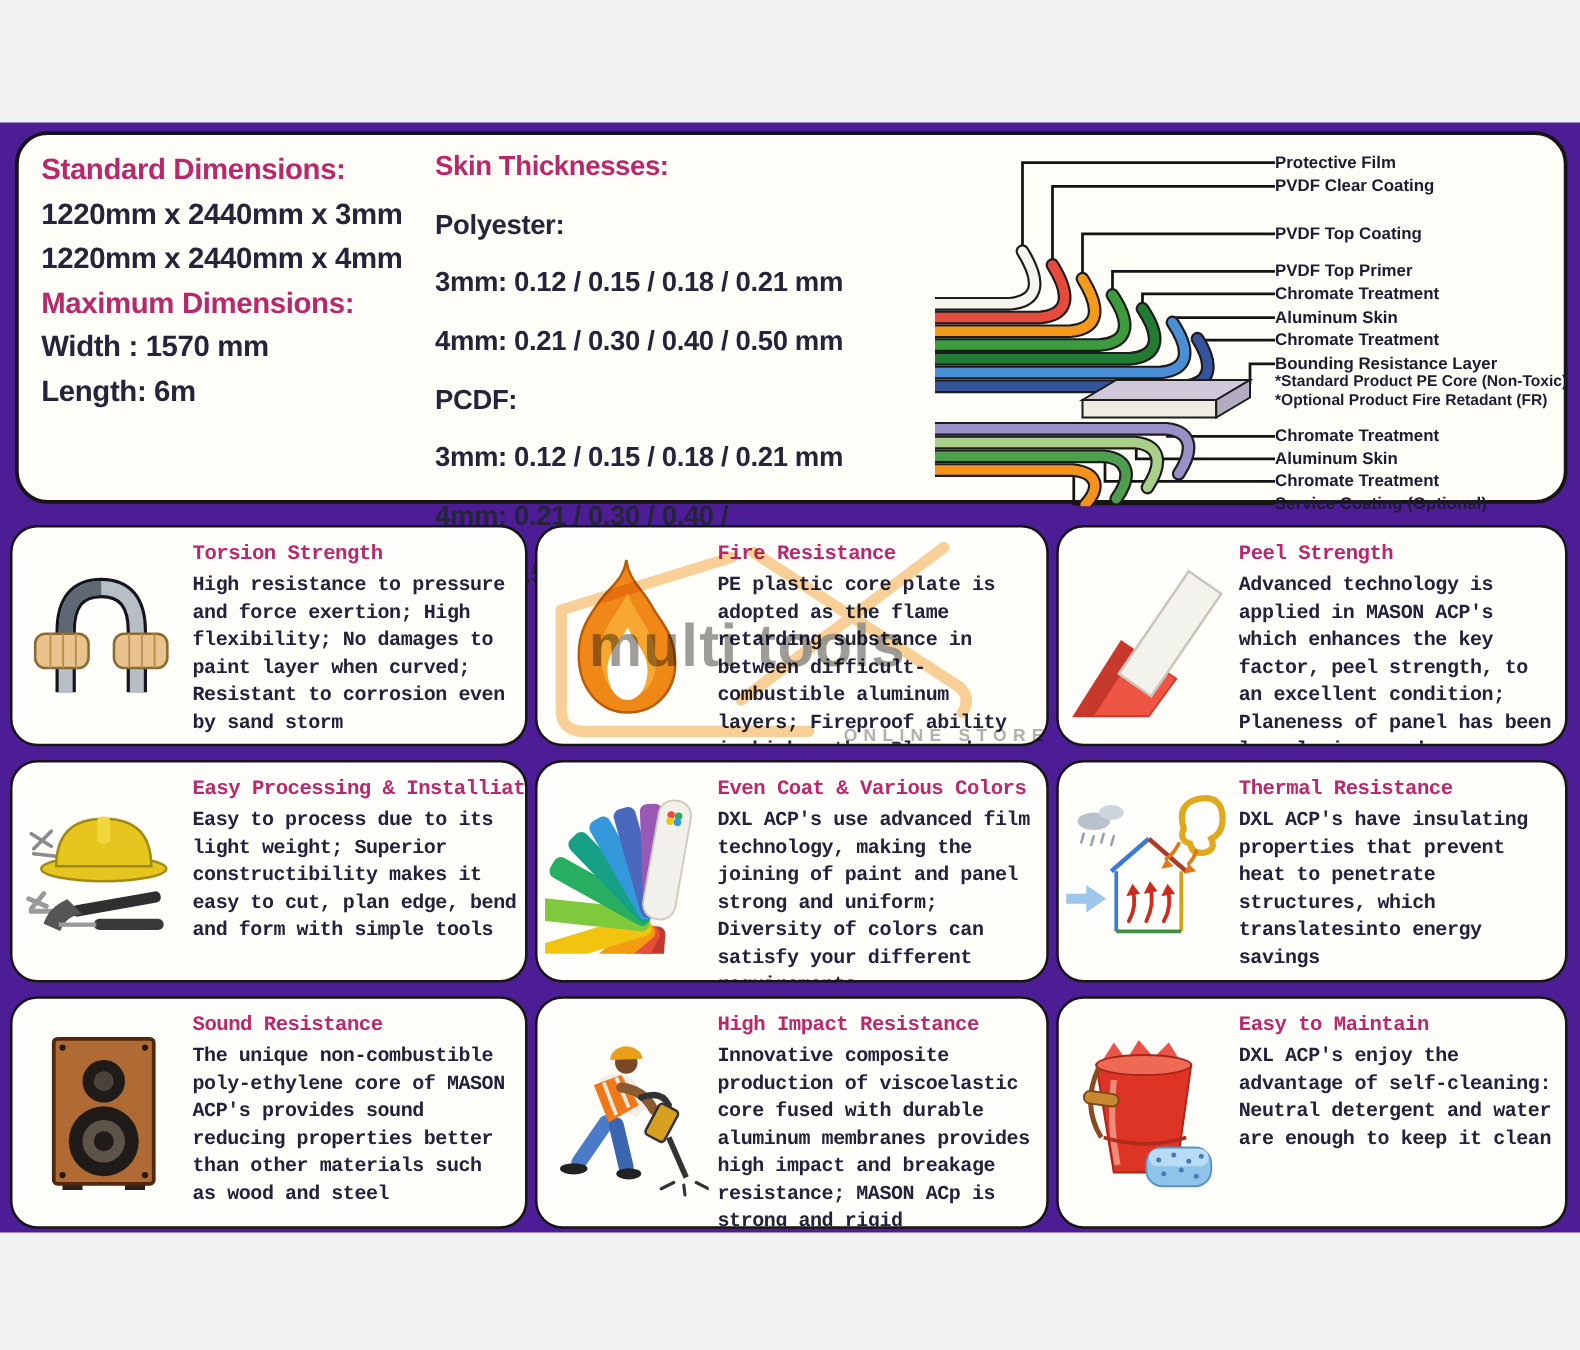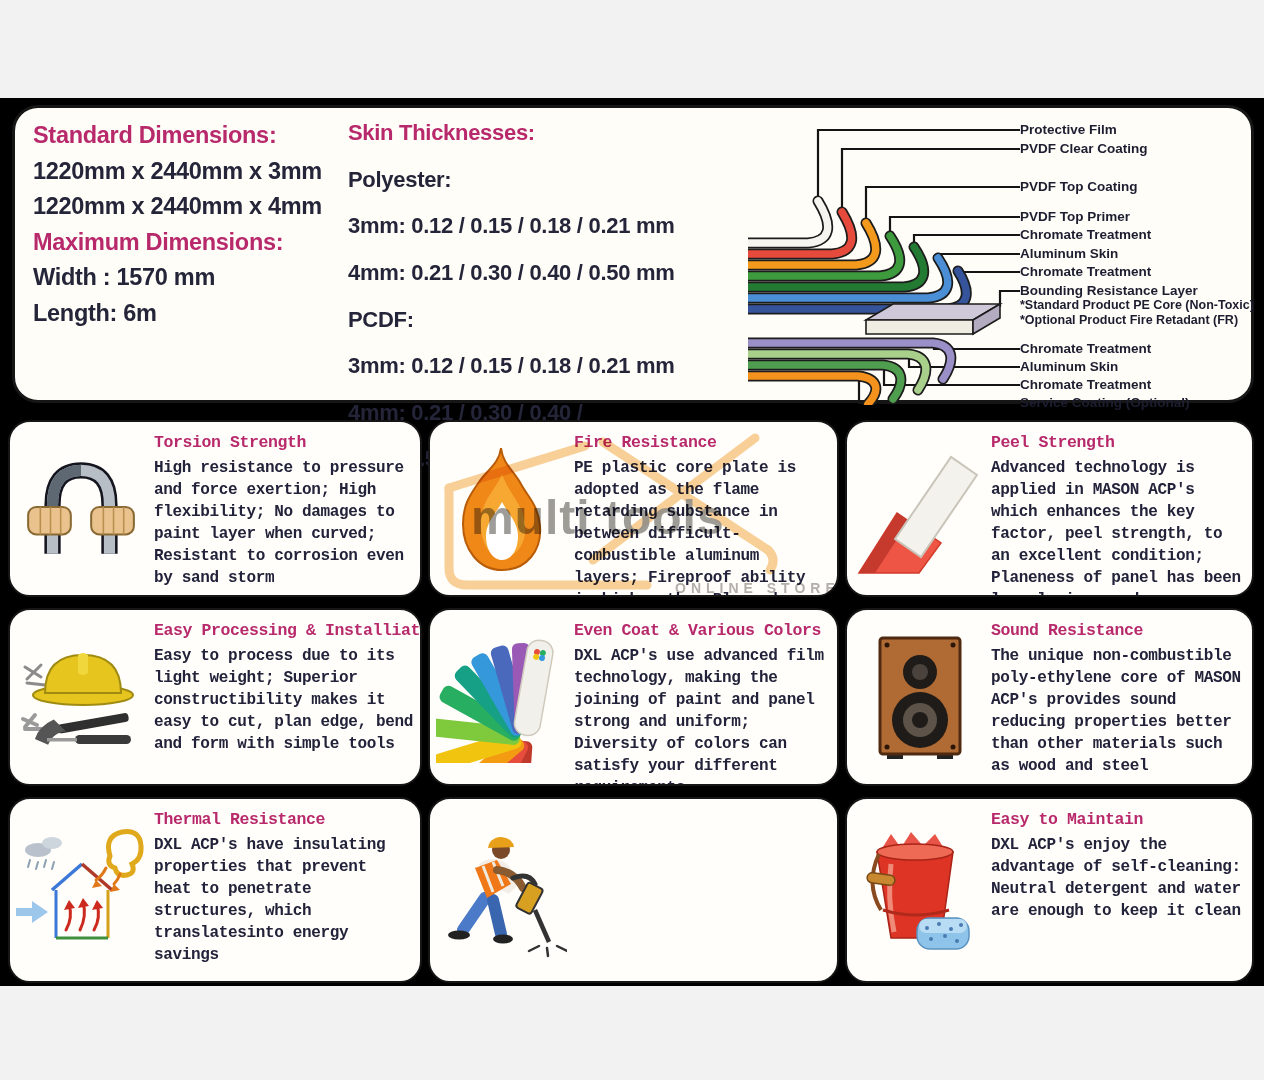--- a/index.html
+++ b/index.html
@@ -1,21 +1,21 @@
 <!DOCTYPE html>
 <html><head>
 <meta charset="utf-8">
 <style>
   html,body{margin:0;padding:0;}
   body{
     width:1264px;height:1080px;position:relative;overflow:hidden;
     background:#f2f2f2;
     font-family:"Liberation Sans",sans-serif;
   }
-  .scan{position:absolute;left:0;top:98px;width:1264px;height:888px;background:#000000;}
+  .scan{position:absolute;left:0;top:98px;width:1264px;height:888px;background:#4c1d95;}
 
   
   .spec-box{position:absolute;left:12px;top:7px;width:1236px;height:292px;
     background:#fffdf8;border:3px solid #161616;border-radius:26px;}
   .spec-col{position:absolute;display:flex;flex-direction:column;}
   .spec-col1{left:18px;top:10px;}
   .spec-col1 .line{height:35.5px;display:flex;align-items:center;}
   .spec-col2{left:333px;top:8px;gap:12px;}
   .spec-col2 .line{height:34.6px;display:flex;align-items:center;}
   .line{font-weight:bold;letter-spacing:-0.3px;white-space:nowrap;}
@@ -241,20 +241,59 @@
         </svg>
       </div>
       <div class="card-main">
         <h3 class="card-title">Even Coat &amp; Various Colors</h3>
         <p class="card-text">DXL ACP's use advanced film technology, making the joining of paint and panel strong and uniform; Diversity of colors can satisfy your different requirements</p>
       </div>
     </div>
 
     <div class="card">
       <div class="card-icon">
+        <svg width="134" height="132" viewBox="0 0 134 132">
+          <ellipse cx="24" cy="26" rx="13" ry="7" fill="#b9c2cc"></ellipse>
+          <ellipse cx="38" cy="19" rx="10" ry="6" fill="#cdd5dd"></ellipse>
+          <path d="M16 36 l-2 7 M24 38 l-2 7 M32 36 l-2 7 M40 38 l-2 7" stroke="#8ba0b0" stroke-width="2" stroke-linecap="round"></path>
+          <path d="M2 84 h16 v-7 l16 11 -16 11 v-7 h-16 z" fill="#9cc6ea"></path>
+          <path d="M38 66 L68 40" stroke="#3b78d8" stroke-width="3.5" fill="none"></path>
+          <path d="M68 40 L98 66" stroke="#b03a2a" stroke-width="3.5" fill="none"></path>
+          <path d="M42 66 V114" stroke="#3b78d8" stroke-width="3"></path>
+          <path d="M94 66 V114" stroke="#d4a017" stroke-width="3"></path>
+          <path d="M42 114 H94" stroke="#3f8f3f" stroke-width="3"></path>
+          <g stroke="#cc2a1e" stroke-width="3" fill="none" stroke-linecap="round">
+            <path d="M52 106 q7 -12 3 -26"></path>
+              <path d="M66 106 q7 -14 3 -28"></path>
+              <path d="M80 106 q7 -12 3 -26"></path>
+          </g>
+          <g fill="#cc2a1e">
+            <polygon points="55,76 50,86 61,84"></polygon>
+              <polygon points="69,74 64,84 75,82"></polygon>
+              <polygon points="83,76 78,86 89,84"></polygon>
+          </g>
+          <path d="M96 32 q-6 -20 12 -24 q18 -3 19 14 q1 13 -9 18 q4 9 -5 11 q-10 2 -12 -7 q-9 -3 -5 -12 z" fill="none" stroke="#e0a91c" stroke-width="5"></path>
+          <g stroke="#e07818" stroke-width="3" fill="none" stroke-linecap="round">
+            <path d="M92 44 q-4 8 -10 12"></path>
+              <path d="M106 50 q-2 6 -6 10"></path>
+          </g>
+          <g fill="#e07818">
+            <polygon points="82,56 78,64 88,62"></polygon>
+              <polygon points="100,60 96,68 106,66"></polygon>
+          </g>
+        </svg>
+      </div>
+      <div class="card-main">
+        <h3 class="card-title">Thermal Resistance</h3>
+        <p class="card-text">DXL ACP's have insulating properties that prevent heat to penetrate structures, which translatesinto energy savings</p>
+      </div>
+    </div>
+
+    <div class="card">
+      <div class="card-icon">
         <svg width="130" height="134" viewBox="0 0 130 134">
           <rect x="34" y="124" width="16" height="5" fill="#222"></rect>
           <rect x="84" y="124" width="16" height="5" fill="#222"></rect>
           <rect x="27" y="8" width="80" height="116" rx="3" fill="#b06a33" stroke="#4f2a10" stroke-width="3"></rect>
           <circle cx="67" cy="42" r="17" fill="#1f1b18"></circle>
             <circle cx="67" cy="42" r="8" fill="#4a423c"></circle>
           <circle cx="67" cy="90" r="28" fill="#1f1b18"></circle>
             <circle cx="67" cy="90" r="17" fill="#5d5348"></circle>
             <circle cx="67" cy="90" r="8" fill="#1f1b18"></circle>
           <g fill="#2b1708">
@@ -266,77 +305,42 @@
         </svg>
       </div>
       <div class="card-main">
         <h3 class="card-title">Sound Resistance</h3>
         <p class="card-text">The unique non-combustible poly-ethylene core of MASON ACP's provides sound reducing properties better than other materials such as wood and steel</p>
       </div>
     </div>
 
     <div class="card">
       <div class="card-icon">
-        <svg width="134" height="132" viewBox="0 0 134 132">
-          <ellipse cx="24" cy="26" rx="13" ry="7" fill="#b9c2cc"></ellipse>
-          <ellipse cx="38" cy="19" rx="10" ry="6" fill="#cdd5dd"></ellipse>
-          <path d="M16 36 l-2 7 M24 38 l-2 7 M32 36 l-2 7 M40 38 l-2 7" stroke="#8ba0b0" stroke-width="2" stroke-linecap="round"></path>
-          <path d="M2 84 h16 v-7 l16 11 -16 11 v-7 h-16 z" fill="#9cc6ea"></path>
-          <path d="M38 66 L68 40" stroke="#3b78d8" stroke-width="3.5" fill="none"></path>
-          <path d="M68 40 L98 66" stroke="#b03a2a" stroke-width="3.5" fill="none"></path>
-          <path d="M42 66 V114" stroke="#3b78d8" stroke-width="3"></path>
-          <path d="M94 66 V114" stroke="#d4a017" stroke-width="3"></path>
-          <path d="M42 114 H94" stroke="#3f8f3f" stroke-width="3"></path>
-          <g stroke="#cc2a1e" stroke-width="3" fill="none" stroke-linecap="round">
-            <path d="M52 106 q7 -12 3 -26"></path>
-              <path d="M66 106 q7 -14 3 -28"></path>
-              <path d="M80 106 q7 -12 3 -26"></path>
-          </g>
-          <g fill="#cc2a1e">
-            <polygon points="55,76 50,86 61,84"></polygon>
-              <polygon points="69,74 64,84 75,82"></polygon>
-              <polygon points="83,76 78,86 89,84"></polygon>
-          </g>
-          <path d="M96 32 q-6 -20 12 -24 q18 -3 19 14 q1 13 -9 18 q4 9 -5 11 q-10 2 -12 -7 q-9 -3 -5 -12 z" fill="none" stroke="#e0a91c" stroke-width="5"></path>
-          <g stroke="#e07818" stroke-width="3" fill="none" stroke-linecap="round">
-            <path d="M92 44 q-4 8 -10 12"></path>
-              <path d="M106 50 q-2 6 -6 10"></path>
-          </g>
-          <g fill="#e07818">
-            <polygon points="82,56 78,64 88,62"></polygon>
-              <polygon points="100,60 96,68 106,66"></polygon>
-          </g>
-        </svg>
-      </div>
-      <div class="card-main">
-        <h3 class="card-title">Thermal Resistance</h3>
-        <p class="card-text">DXL ACP's have insulating properties that prevent heat to penetrate structures, which translatesinto energy savings</p>
-      </div>
-    </div>
-
-    <div class="card">
-      <div class="card-icon">
         <svg width="132" height="140" viewBox="0 0 132 140">
           <path d="M50 78 L28 110" stroke="#4a7ac8" stroke-width="12" stroke-linecap="round"></path>
           <path d="M58 80 L66 114" stroke="#3a66b0" stroke-width="12" stroke-linecap="round"></path>
           <ellipse cx="24" cy="115" rx="11" ry="4.5" fill="#222"></ellipse>
           <ellipse cx="68" cy="119" rx="10" ry="4.5" fill="#222"></ellipse>
           <path d="M44 44 q14 -10 28 0 l14 18 -12 12 -24 -12 z" fill="#f2ede6"></path>
           <polygon points="40,48 62,40 76,64 52,78" fill="#f07818"></polygon>
           <path d="M48 46 l10 26 M58 42 l10 24" stroke="#efe9de" stroke-width="3"></path>
           <circle cx="66" cy="30" r="9" fill="#7a4a28"></circle>
           <path d="M54 24 a13 11 0 0 1 25 3 l-26 1 z" fill="#e8a01a"></path>
           <path d="M62 50 q18 2 26 18" stroke="#8a5a30" stroke-width="8" fill="none" stroke-linecap="round"></path>
           <path d="M78 58 q16 -6 22 6" stroke="#333" stroke-width="5" fill="none" stroke-linecap="round"></path>
           <g transform="rotate(28 94 78)">
             <rect x="86" y="64" width="17" height="28" rx="3" fill="#d8a020" stroke="#333" stroke-width="2"></rect>
           </g>
           <path d="M100 90 L114 122" stroke="#333" stroke-width="4.5"></path>
           <path d="M104 126 l-10 5 M122 126 l10 5 M112 128 l1 8" stroke="#333" stroke-width="2.5" stroke-linecap="round"></path>
         </svg>
+      </div>
+      <div class="card-main">
+        <h3 class="card-title">High Impact Resistance</h3>
+        <p class="card-text">Innovative composite production of viscoelastic core fused with durable aluminum membranes provides high impact and breakage resistance; MASON ACp is strong and rigid</p>
       </div>
     </div>
 
     <div class="card">
       <div class="card-icon">
         <svg width="130" height="136" viewBox="0 0 130 136">
           <polygon points="28,28 38,12 48,26 58,10 70,24 82,12 92,28 84,34 40,34" fill="#e85548"></polygon>
           <path d="M24 30 L100 30 L88 116 L38 116 Z" fill="#dd3425" stroke="#a82417" stroke-width="1.5"></path>
           <ellipse cx="62" cy="30" rx="38" ry="8" fill="#ef6a55" stroke="#a82417" stroke-width="1.5"></ellipse>
           <path d="M38 42 q-4 34 3 68" stroke="#f08a78" stroke-width="5" fill="none"></path>

